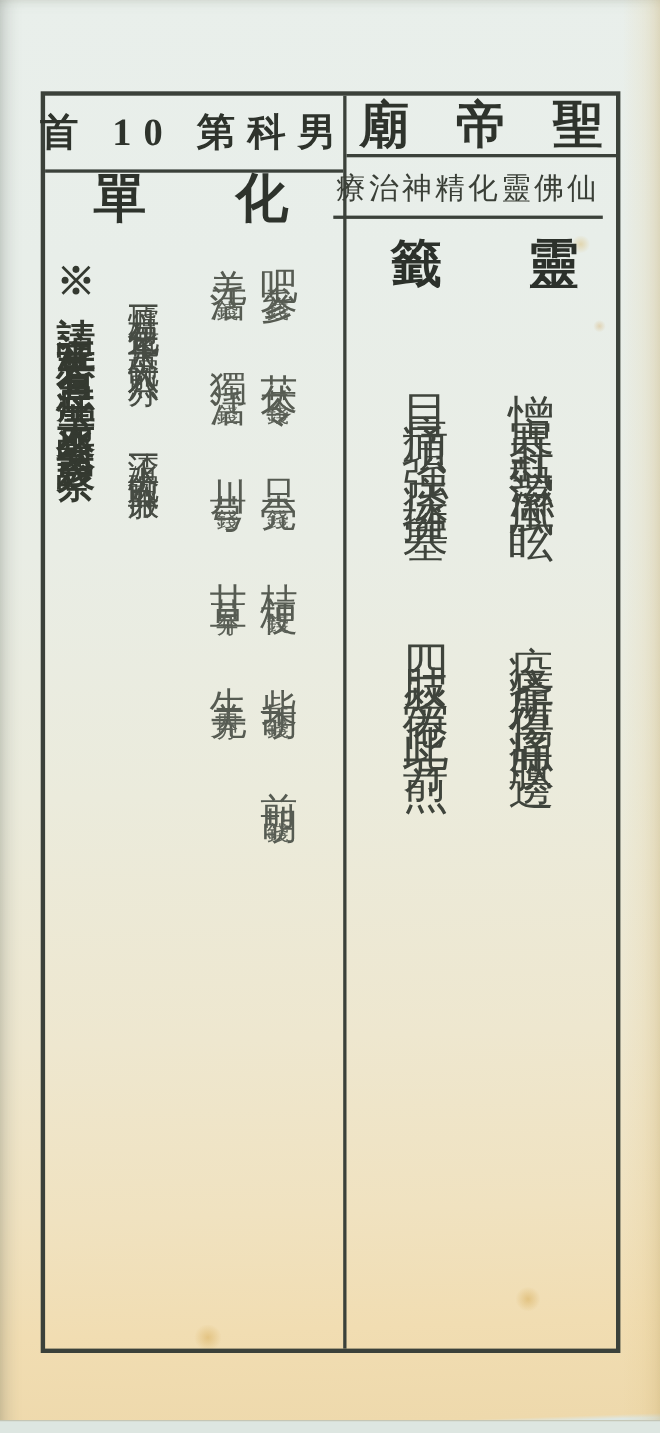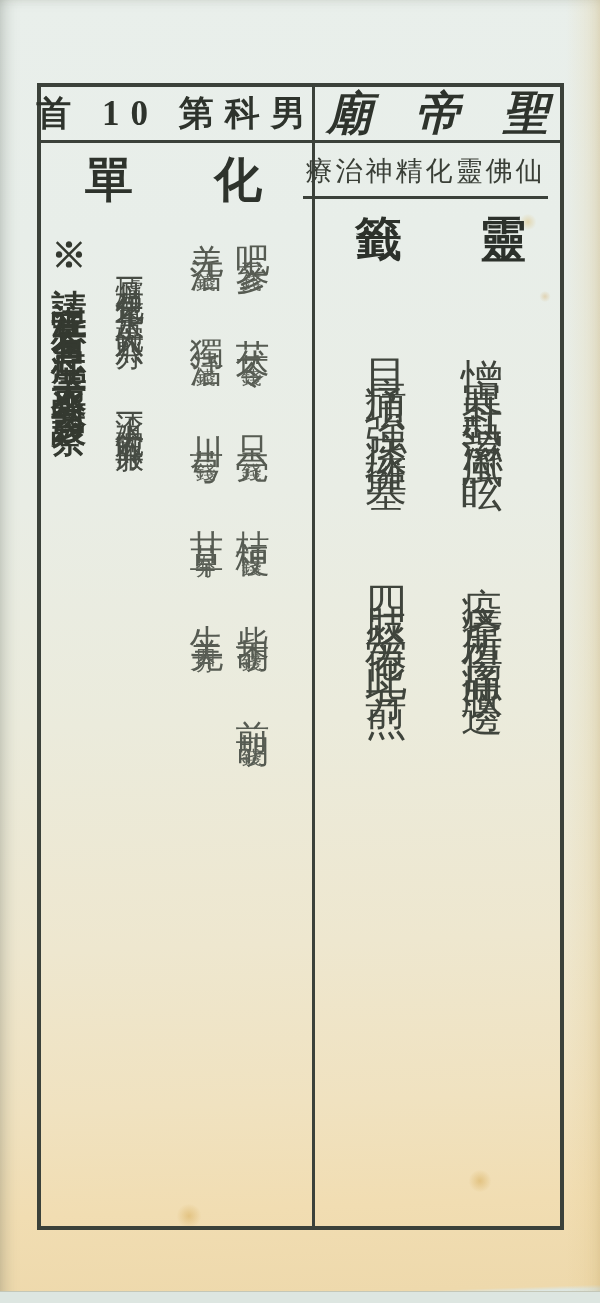--- a/index.html
+++ b/index.html
@@ -22,25 +22,25 @@
     background:linear-gradient(to right,rgba(232,210,150,0),rgba(225,200,140,.28));}
   .scan-strip{position:absolute;left:0;bottom:0;width:100%;height:11px;
     background:#dde6e1;border-top:1px solid rgba(150,140,110,.35);}
 
   
   .frame{position:absolute;left:37px;top:83px;width:527px;height:1147px;
     border:4px solid #3b413a;box-sizing:border-box;}
   .vdivider{position:absolute;left:271px;top:0;width:3px;height:100%;background:#3b413a;}
 
   .cell{position:absolute;box-sizing:border-box;color:#2e332c;}
-  .hdr-left{left:0;top:0;width:271px;height:56px;border-bottom:3px solid #3b413a;
+  .hdr-left{left:0;top:0;width:271px;height:70px;border-bottom:3px solid #3b413a;
     display:flex;align-items:center;justify-content:center;}
   .hdr-left span{font-size:35px;font-weight:600;letter-spacing:11px;white-space:pre;}
   .hdr-right{left:274px;top:0;width:245px;height:56px;border-bottom:3px solid #3b413a;
-    display:flex;align-items:center;justify-content:center;font-style:italic;}
+    display:flex;align-items:center;justify-content:center;}
   .hdr-right span{font-size:46px;font-weight:bold;letter-spacing:42px;margin-right:-42px;}
   .sub-right{left:262px;top:59px;width:245px;height:53px;border-bottom:3px solid #3b413a;
     display:flex;align-items:center;justify-content:center;}
   .sub-right span{font-size:27px;font-weight:500;letter-spacing:3px;color:#3a3f37;}
 
   .left-cell{left:0;top:59px;width:271px;height:1080px;}
   .right-cell{left:274px;top:115px;width:245px;height:1024px;}
 
   .rx-title{position:absolute;left:0;top:2px;width:100%;box-sizing:border-box;
     display:flex;justify-content:space-between;padding:0 50px 0 44px;

